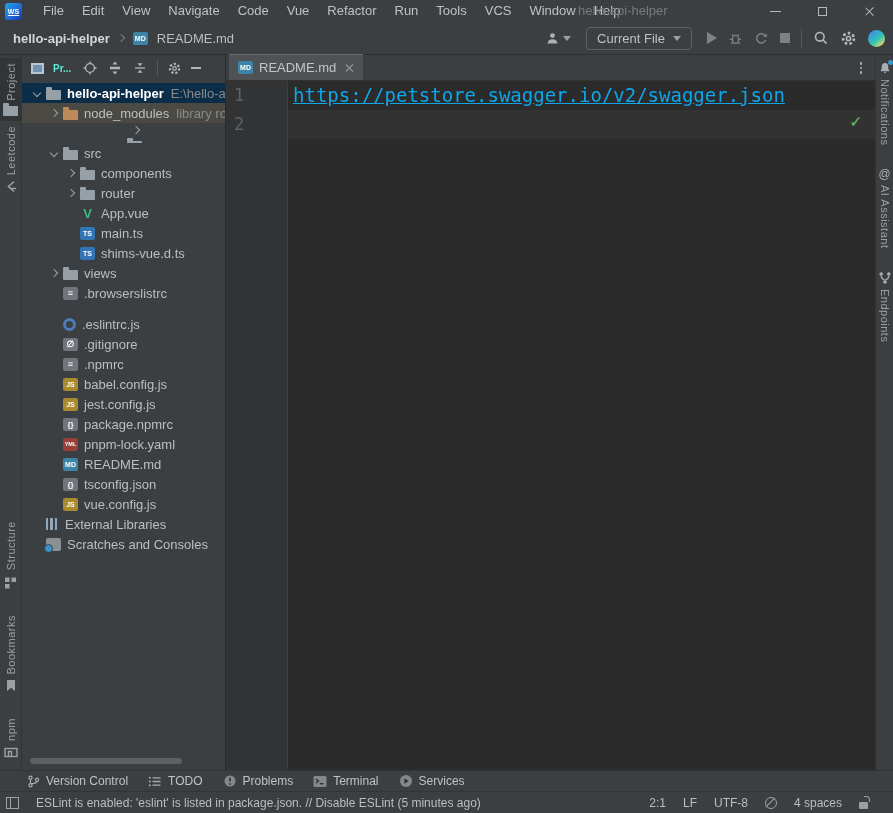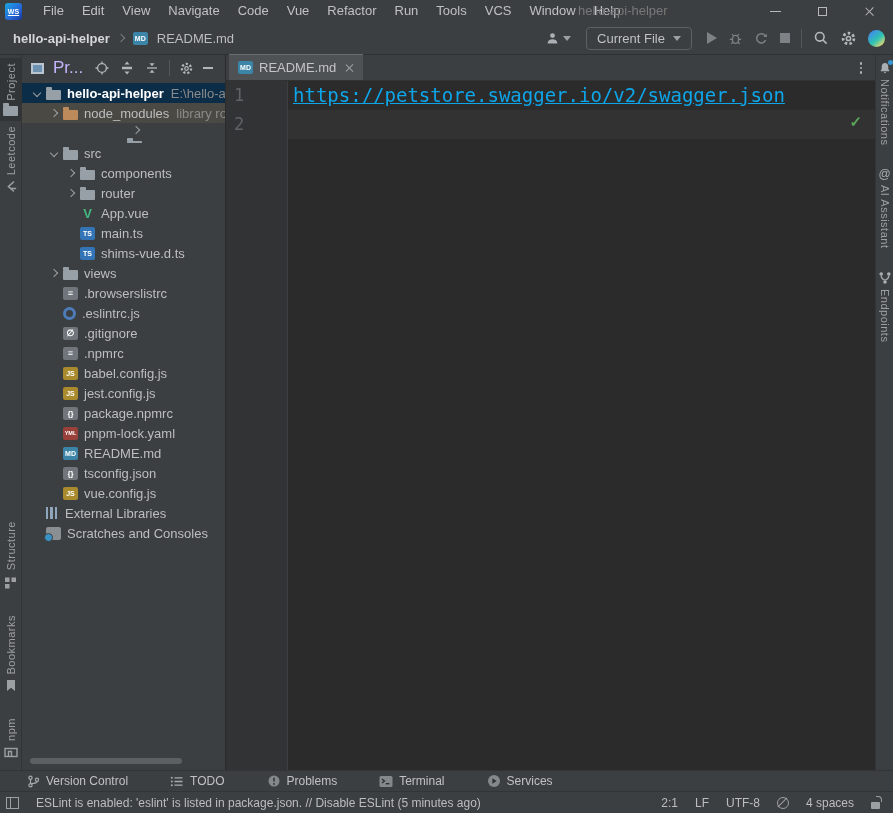--- a/index.html
+++ b/index.html
@@ -45,21 +45,21 @@
   .lstripe { width:22px; flex:none; background:#3c3f41; border-right:1px solid #323537; display:flex; flex-direction:column; align-items:center; padding:3px 0 6px; }
   .vbtn { display:flex; flex-direction:column; align-items:center; gap:5px; padding:5px 0; width:100%; }
   .vbtn.active { background:#313537; }
   .vtext { writing-mode:vertical-rl; font-size:11px; color:#9da0a3; letter-spacing:.5px; }
   .vtext.up { transform:rotate(180deg); }
   .lstripe-bottom { margin-top:auto; display:flex; flex-direction:column; align-items:center; gap:16px; }
 
   
   .panel { width:203px; flex:none; background:#3c3f41; display:flex; flex-direction:column; position:relative; overflow:hidden; }
   .panel-header { height:26px; flex:none; display:flex; align-items:center; padding:0 6px 0 9px; gap:9px; }
-  .ph-label { font-size:17px; color:#c4b5fd; margin-right:2px; }
+  .ph-label { font-size:10px; color:#5eead4; margin-right:2px;font-weight:bold; }
   .ph-proj-icon { width:13px; height:11px; background:#6d92b2; border:2px solid #b9c6d1; }
   .ph-divider { width:1px; height:16px; background:#55585a; }
   .glyph-minus { width:10px; height:2px; background:#b2b6b9; }
   .tree { flex:1; overflow:hidden; padding-top:2px; }
   .tree-row { height:20px; display:flex; align-items:center; white-space:nowrap; overflow:hidden; font-size:13px; }
   .tree-row.selected { background:#0c2d48; }
   .tree-row.hover { background:#4b4943; }
   .chev { width:15px; height:15px; flex:none; position:relative; display:inline-block; }
   .chev.closed::before, .chev.open::before { content:""; position:absolute; left:4px; top:4px; width:5px; height:5px;
       border-right:1.5px solid #9da0a3; border-bottom:1.5px solid #9da0a3; }
@@ -108,25 +108,25 @@
   .inspect-check::before { content:"✓"; }
 
   
   .rstripe { width:18px; flex:none; background:#3c3f41; border-left:1px solid #323537; display:flex; flex-direction:column; align-items:center; padding-top:6px; }
   .rbtn { display:flex; flex-direction:column; align-items:center; gap:4px; margin-bottom:22px; }
   .bell-wrap { position:relative; }
   .bell-dot { position:absolute; right:-1px; top:-1px; width:5px; height:5px; border-radius:50%; background:#3896d1; }
   .at-icon { font-size:12px; color:#a9aeb2; }
 
   
-  .bottombar { height:21px; flex:none; background:#3c3f41; border-top:1px solid #323537; display:flex; align-items:center; padding-left:27px; gap:42px; }
+  .bottombar { height:21px; flex:none; background:#3c3f41; border-top:1px solid #323537; display:flex; align-items:center; padding-left:27px; gap:20px; }
   .bw-item { display:flex; align-items:center; gap:6px; font-size:12px; color:#bfc1c3; }
 
   
-  .statusbar { height:22px; flex:none; background:#3c3f41; border-top:1px solid #323537; display:flex; align-items:center; padding:0 10px 0 6px; font-size:12px; color:#bbbdbf; }
+  .statusbar { height:22px; flex:none; background:#3c3f41; border-top:1px solid #323537; display:flex; align-items:center; padding:0 22px 0 6px; font-size:12px; color:#bbbdbf; }
   .sb-msg { margin-left:17px; }
   .sb-right { margin-left:auto; display:flex; align-items:center; gap:17px; }
   .glyph-layout { width:13px; height:12px; border:1.4px solid #9da0a3; position:relative; }
   .glyph-layout::before { content:""; position:absolute; left:3px; top:0; bottom:0; width:1.4px; background:#9da0a3; }
   .glyph-nohl { width:12px; height:12px; border:1.4px solid #9da0a3; border-radius:50%; position:relative; }
   .glyph-nohl::before { content:""; position:absolute; left:-2px; top:4.4px; width:13px; height:1.4px; background:#9da0a3; transform:rotate(-45deg); }
   .glyph-unlock { position:relative; width:12px; height:13px; }
   .glyph-unlock .lk-body { position:absolute; left:0; bottom:0; width:9px; height:7px; background:#9da0a3; border-radius:1px; }
   .glyph-unlock .lk-shackle { position:absolute; left:5px; top:0; width:6px; height:6px; border:1.5px solid #9da0a3; border-bottom:none; border-left:none; border-radius:0 4px 0 0; }
 
@@ -322,21 +322,21 @@
           <div class="tree-row" style="padding-left: 25px;">
             <span class="chev closed"></span>
             <span class="ficon i-folder fold"></span>
             <span class="tlabel">views</span>
           </div>
           <div class="tree-row" style="padding-left: 25px;">
             <span class="chev"></span>
             <span class="ficon i-text"></span>
             <span class="tlabel">.browserslistrc</span>
           </div>
-          <div class="tree-row" style="padding-left: 25px;">
+          <div class="tree-row" style="padding-left: 25px; margin-top: 11px;">
             <span class="chev"></span>
             <span class="ficon i-eslint"></span>
             <span class="tlabel">.eslintrc.js</span>
           </div>
           <div class="tree-row" style="padding-left: 25px;">
             <span class="chev"></span>
             <span class="ficon i-git"></span>
             <span class="tlabel">.gitignore</span>
           </div>
           <div class="tree-row" style="padding-left: 25px;">

